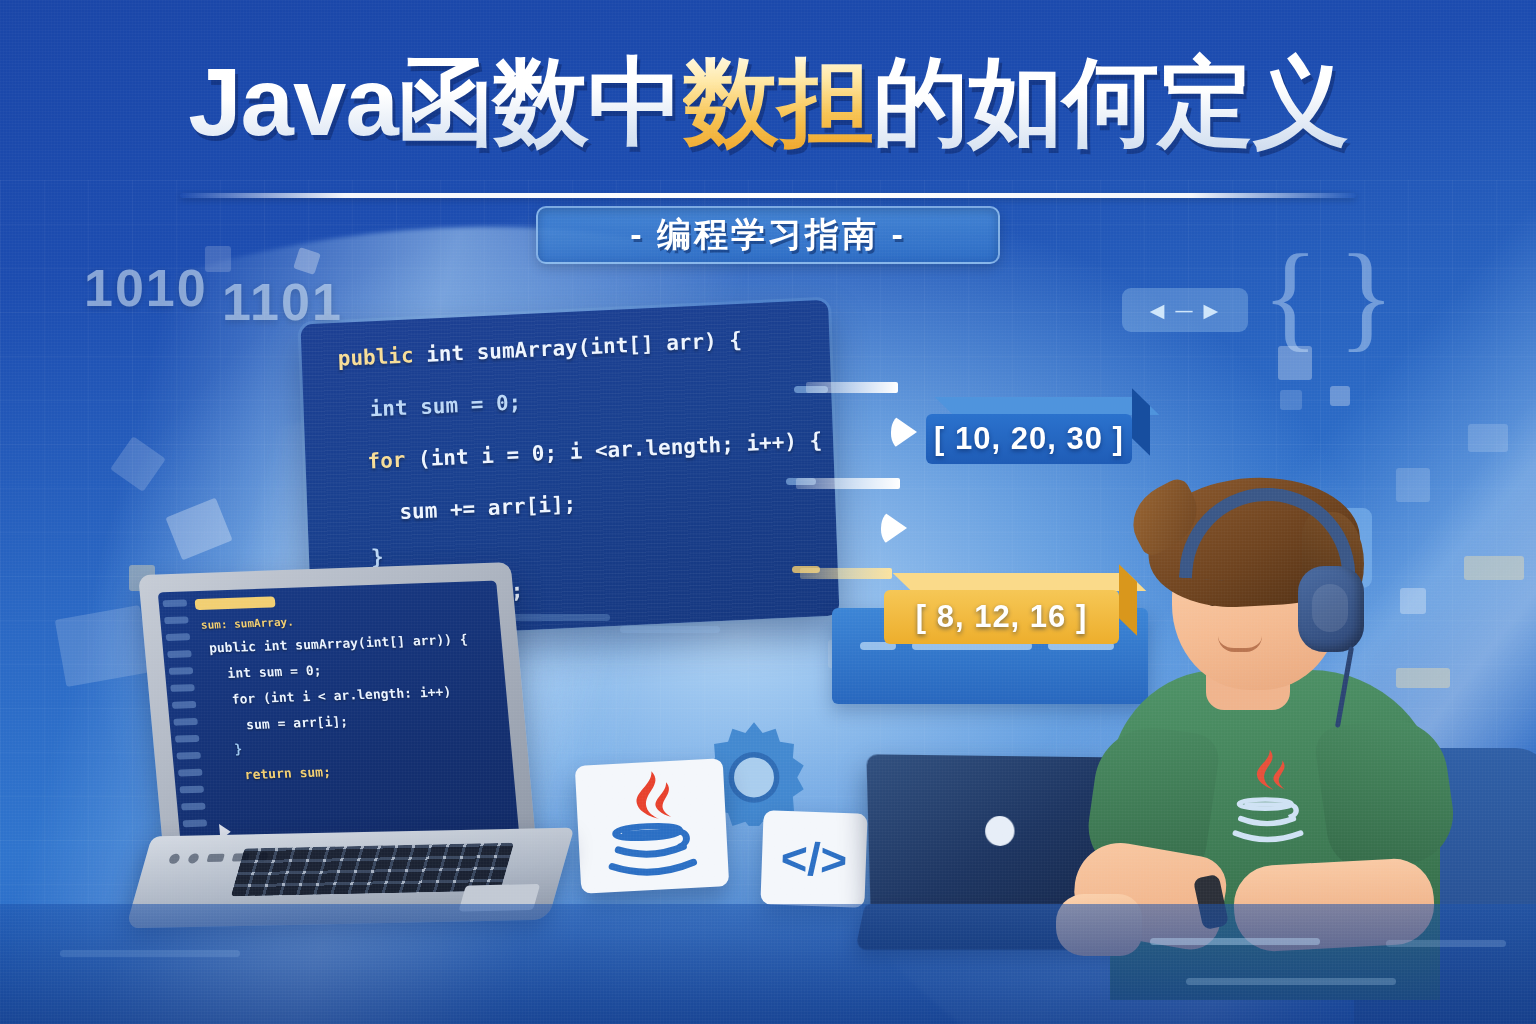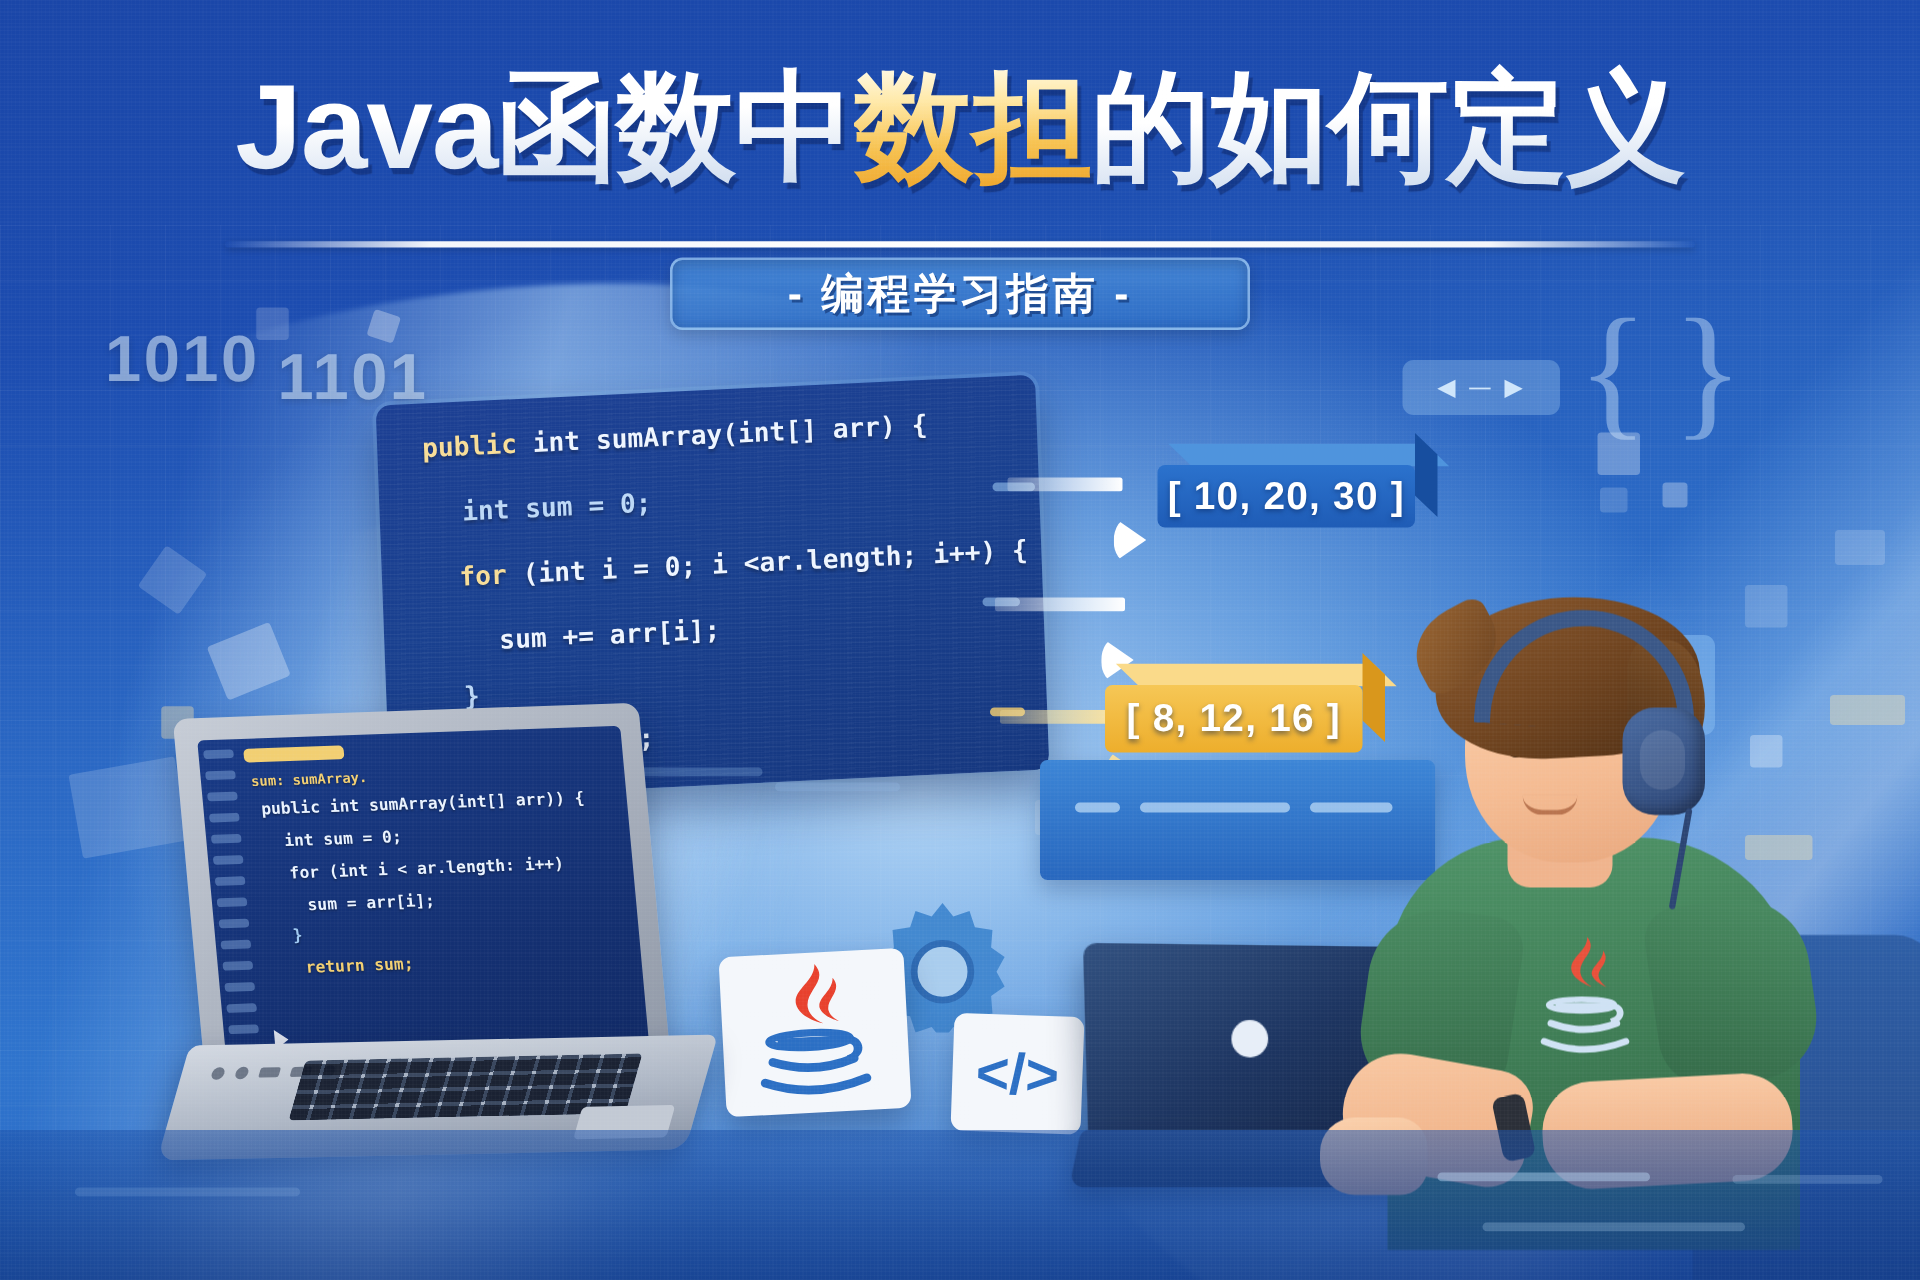--- a/index.html
+++ b/index.html
@@ -149,21 +149,21 @@
   .arrow .head {
     width:0;height:0;border-top:18px solid transparent;border-bottom:18px solid transparent;
     margin-left:-1px;
   }
   .arrow.white .shaft { background:linear-gradient(90deg, rgba(255,255,255,.25), #ffffff); }
   .arrow.white .head  { border-left:26px solid #ffffff; }
   .arrow.gold  .shaft { background:linear-gradient(90deg, rgba(252,226,150,.3), #fbe3a0); }
   .arrow.gold  .head  { border-left:26px solid #fbe3a0; }
 
   
-  .arr-block { position:absolute; }
+  .arr-block { position:absolute;margin-top:42px; }
   .arr-face {
     position:relative; width:100%; height:100%;
     border-radius:6px;
     display:flex; align-items:center; justify-content:center;
     font-family:"Liberation Sans", sans-serif;
     font-size:31px; font-weight:800; color:#ffffff;
     letter-spacing:1px;
     text-shadow:0 2px 4px rgba(6,30,80,.5);
     z-index:2;
   }
@@ -427,21 +427,21 @@
     <div class="bar" style="left:216px;top:34px;width:66px;"></div>
   </div>
 
   <div class="arr-block blue" style="left:926px;top:372px;width:206px;height:50px;">
     <div class="arr-top"></div>
     <div class="arr-side"></div>
     <div class="arr-face">[ 10, 20, 30 ]</div>
   </div>
 
 
-  <div class="arr-block gold" style="left:884px;top:548px;width:206px;height:54px;">
+  <div class="arr-block gold" style="left:884px;top:548px;width:235px;height:54px;">
     <div class="arr-top"></div>
     <div class="arr-side"></div>
     <div class="arr-face">[ 8, 12, 16 ]</div>
   </div>
 
   <svg class="gear" viewBox="0 0 100 100">
     <g fill="#3f86cf">
       <path d="M50 4 L58 14 L70 10 L74 22 L87 24 L86 37 L96 44 L90 55 L96 66 L86 73 L87 86 L74 88 L70 100 L58 96 L50 106 L42 96 L30 100 L26 88 L13 86 L14 73 L8 66 L14 55 L8 44 L14 37 L13 24 L26 22 L30 10 L42 14 Z" opacity="0.95"></path>
     </g>
     <circle cx="50" cy="55" r="21" fill="#a9cdee"></circle>

